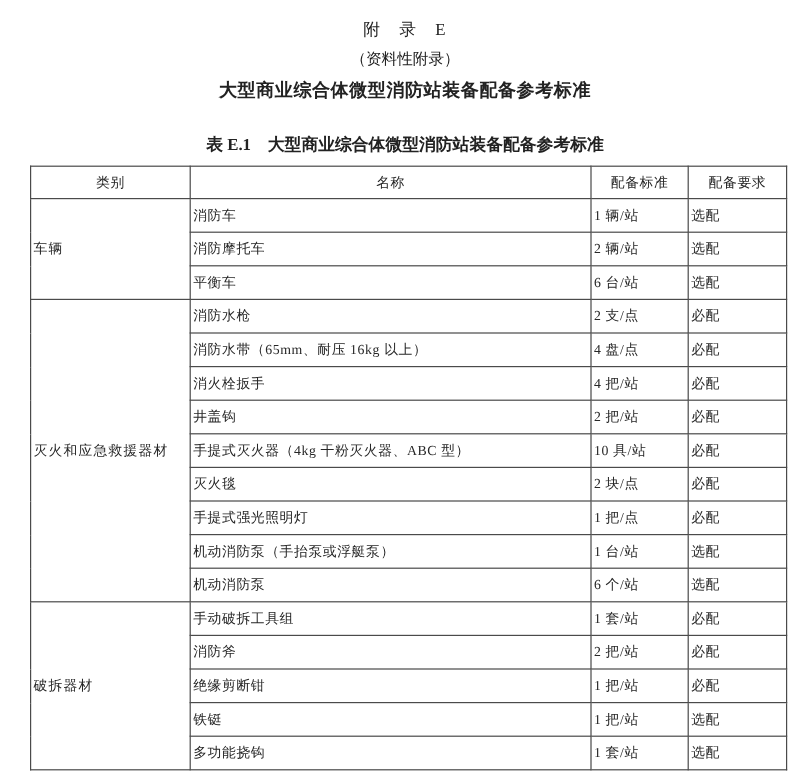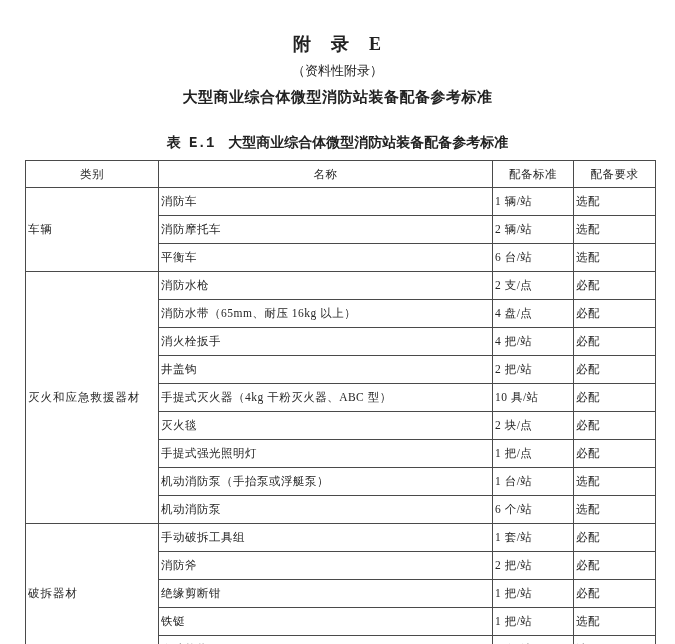--- a/index.html
+++ b/index.html
@@ -14,43 +14,42 @@
   }
   .page {
     width: 675px;
     height: 644px;
     position: relative;
   }
   .title-block {
     text-align: center;
   }
   .t1 {
-    padding-top: 32px;
-    font-size: 18px;
-    font-weight: bold;
+    padding-top: 16px;
+    font-size: 14px;
+    font-weight: normal;
     letter-spacing: 1px;
   }
   .t2 {
     margin-top: 6px;
     font-size: 13px;
     font-weight: normal;
   }
   .t3 {
     margin-top: 8px;
     font-size: 15px;
     font-weight: bold;
     letter-spacing: 0.5px;
   }
   .caption {
     margin-top: 27px;
     margin-bottom: 8px;
     text-align: center;
     font-size: 14px;
     font-weight: bold;
-    font-family: Liberation Mono, monospace;
   }
   table.equip-table {
     border-collapse: collapse;
     table-layout: fixed;
     width: 630px;
     margin-left: 25px;
   }
   table.equip-table th,
   table.equip-table td {
     border: 1px solid #4a4a4a;

